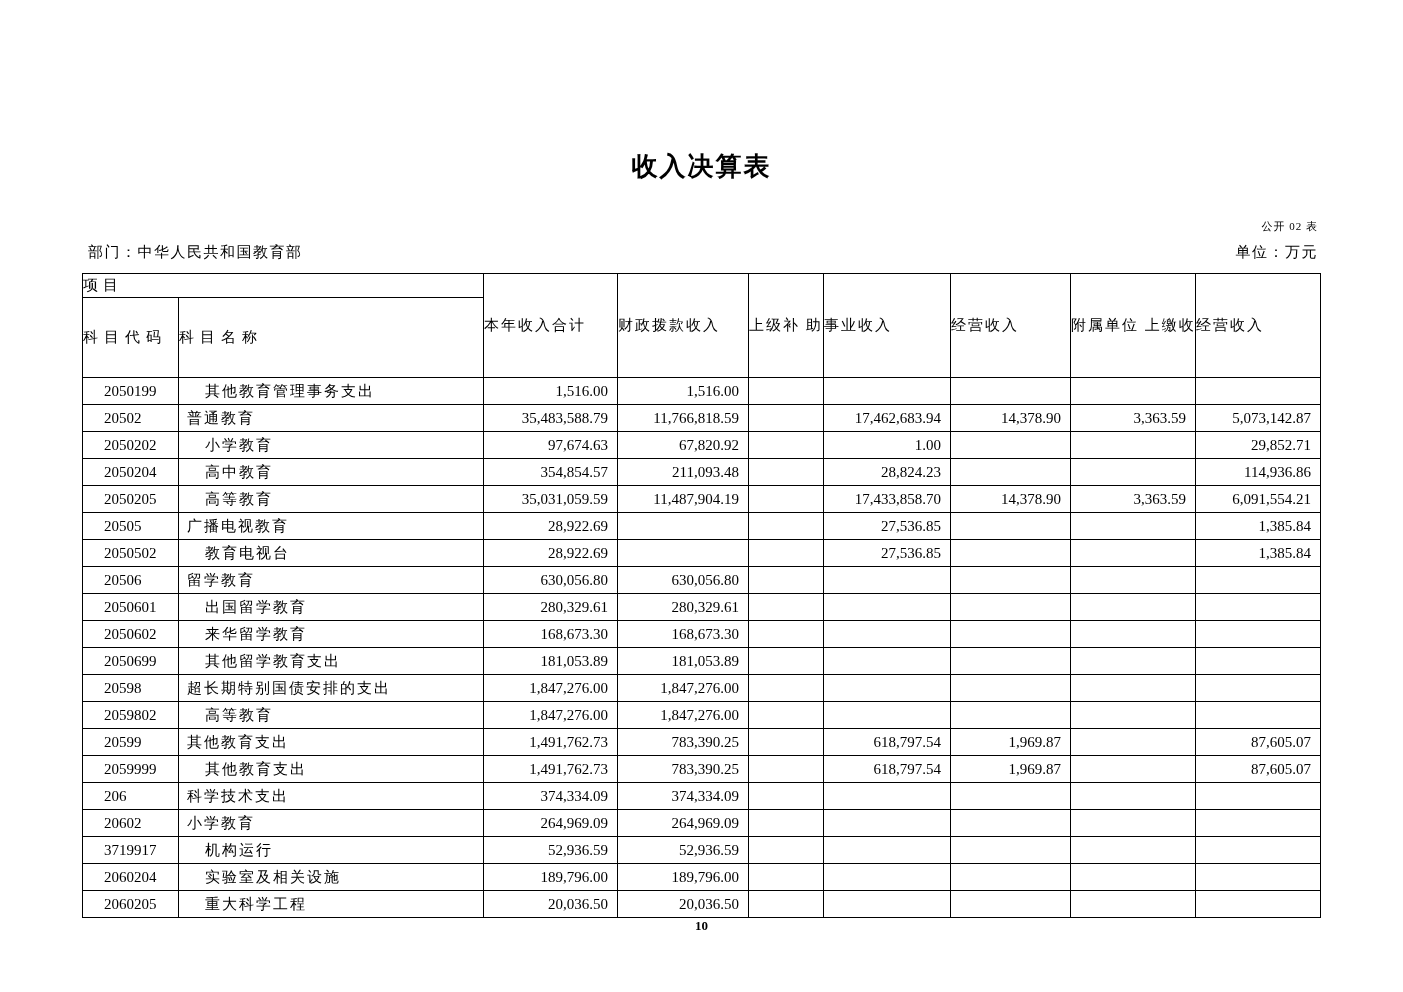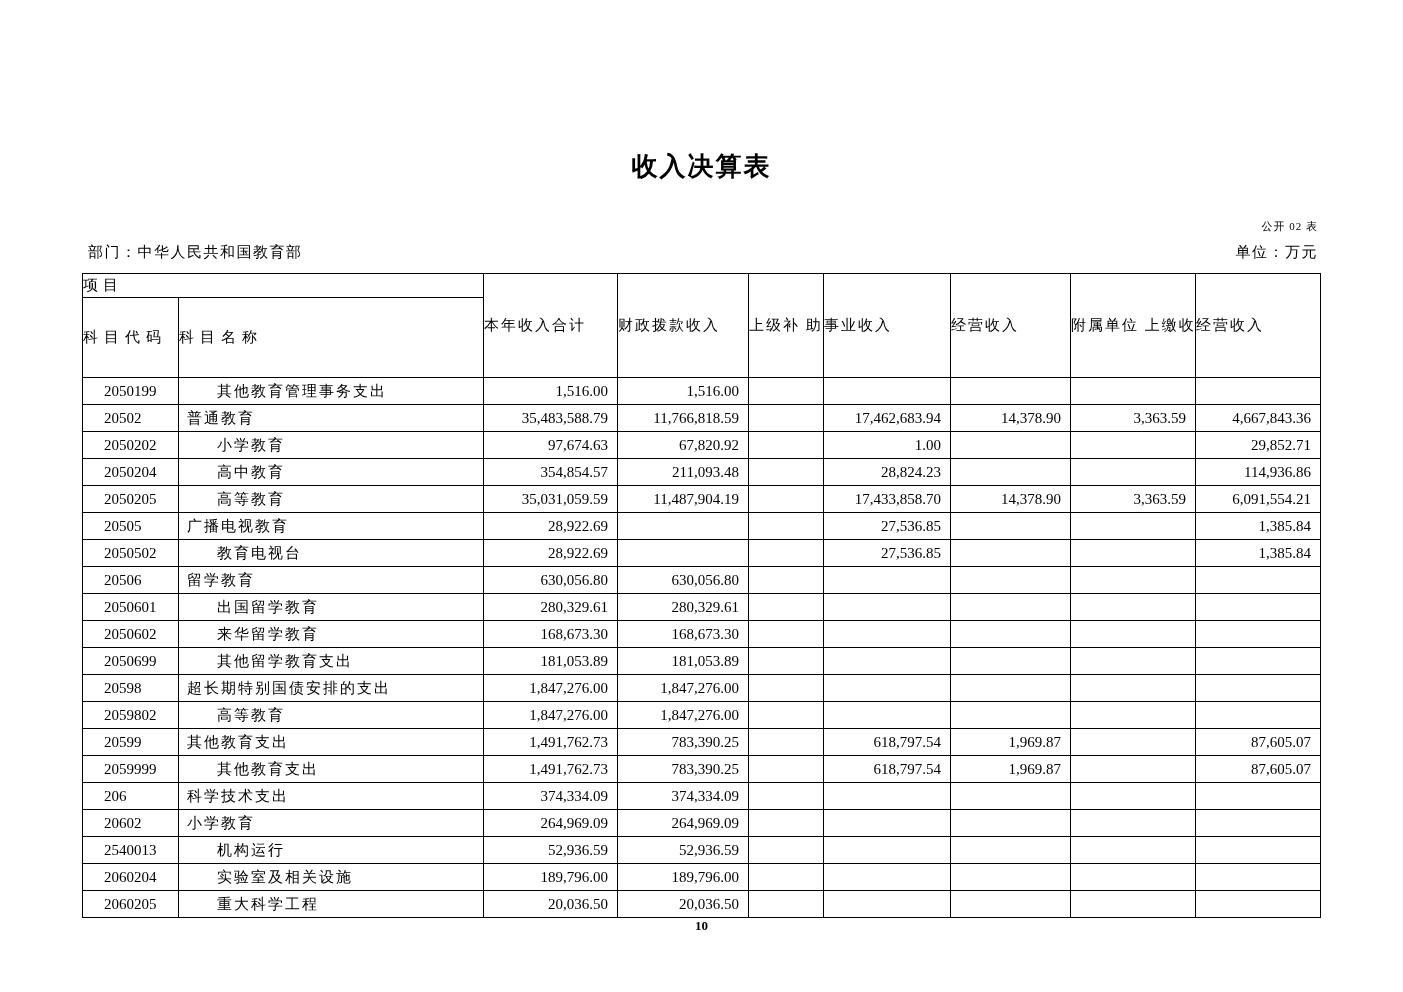--- a/index.html
+++ b/index.html
@@ -42,21 +42,21 @@
     vertical-align:middle;
     font-weight:normal;
   }
   .income thead th { text-align:left; }
   .h-project  { height:23px; letter-spacing:5px; padding-left:5px; }
   .h-sub      { height:79px; letter-spacing:6px; padding-left:6px; }
   .h-num      { letter-spacing:2px; padding-left:2px; white-space:pre-line; line-height:1.8; }
   .income tbody tr { height:27px; }
   td.code { text-align:left; padding-left:21px; }
   td.name { text-align:left; padding-left:8px; letter-spacing:2px; }
-  td.name.indent { padding-left:38px; }
+  td.name.indent { padding-left:26px; }
   td.num  { text-align:right; padding-right:9px; }
   tr.bold td { font-weight:normal; }
   .page-number {
     position:absolute; top:874px; left:0; width:1403px;
     text-align:center; font-size:13px; font-weight:bold;
   }
 </style>
 </head>
 <body>
 
@@ -112,21 +112,21 @@
         </tr>
         <tr>
           <td class="code">20502</td>
           <td class="name">普通教育</td>
           <td class="num">35,483,588.79</td>
           <td class="num">11,766,818.59</td>
           <td class="num"></td>
           <td class="num">17,462,683.94</td>
           <td class="num">14,378.90</td>
           <td class="num">3,363.59</td>
-          <td class="num">4,667,843.36</td>
+          <td class="num">5,073,142.87</td>
         </tr>
         <tr>
           <td class="code">2050202</td>
           <td class="name indent">小学教育</td>
           <td class="num">97,674.63</td>
           <td class="num">67,820.92</td>
           <td class="num"></td>
           <td class="num">1.00</td>
           <td class="num"></td>
           <td class="num"></td>
@@ -280,21 +280,21 @@
           <td class="name">小学教育</td>
           <td class="num">264,969.09</td>
           <td class="num">264,969.09</td>
           <td class="num"></td>
           <td class="num"></td>
           <td class="num"></td>
           <td class="num"></td>
           <td class="num"></td>
         </tr>
         <tr>
-          <td class="code">2540013</td>
+          <td class="code">3719917</td>
           <td class="name indent">机构运行</td>
           <td class="num">52,936.59</td>
           <td class="num">52,936.59</td>
           <td class="num"></td>
           <td class="num"></td>
           <td class="num"></td>
           <td class="num"></td>
           <td class="num"></td>
         </tr>
         <tr>

